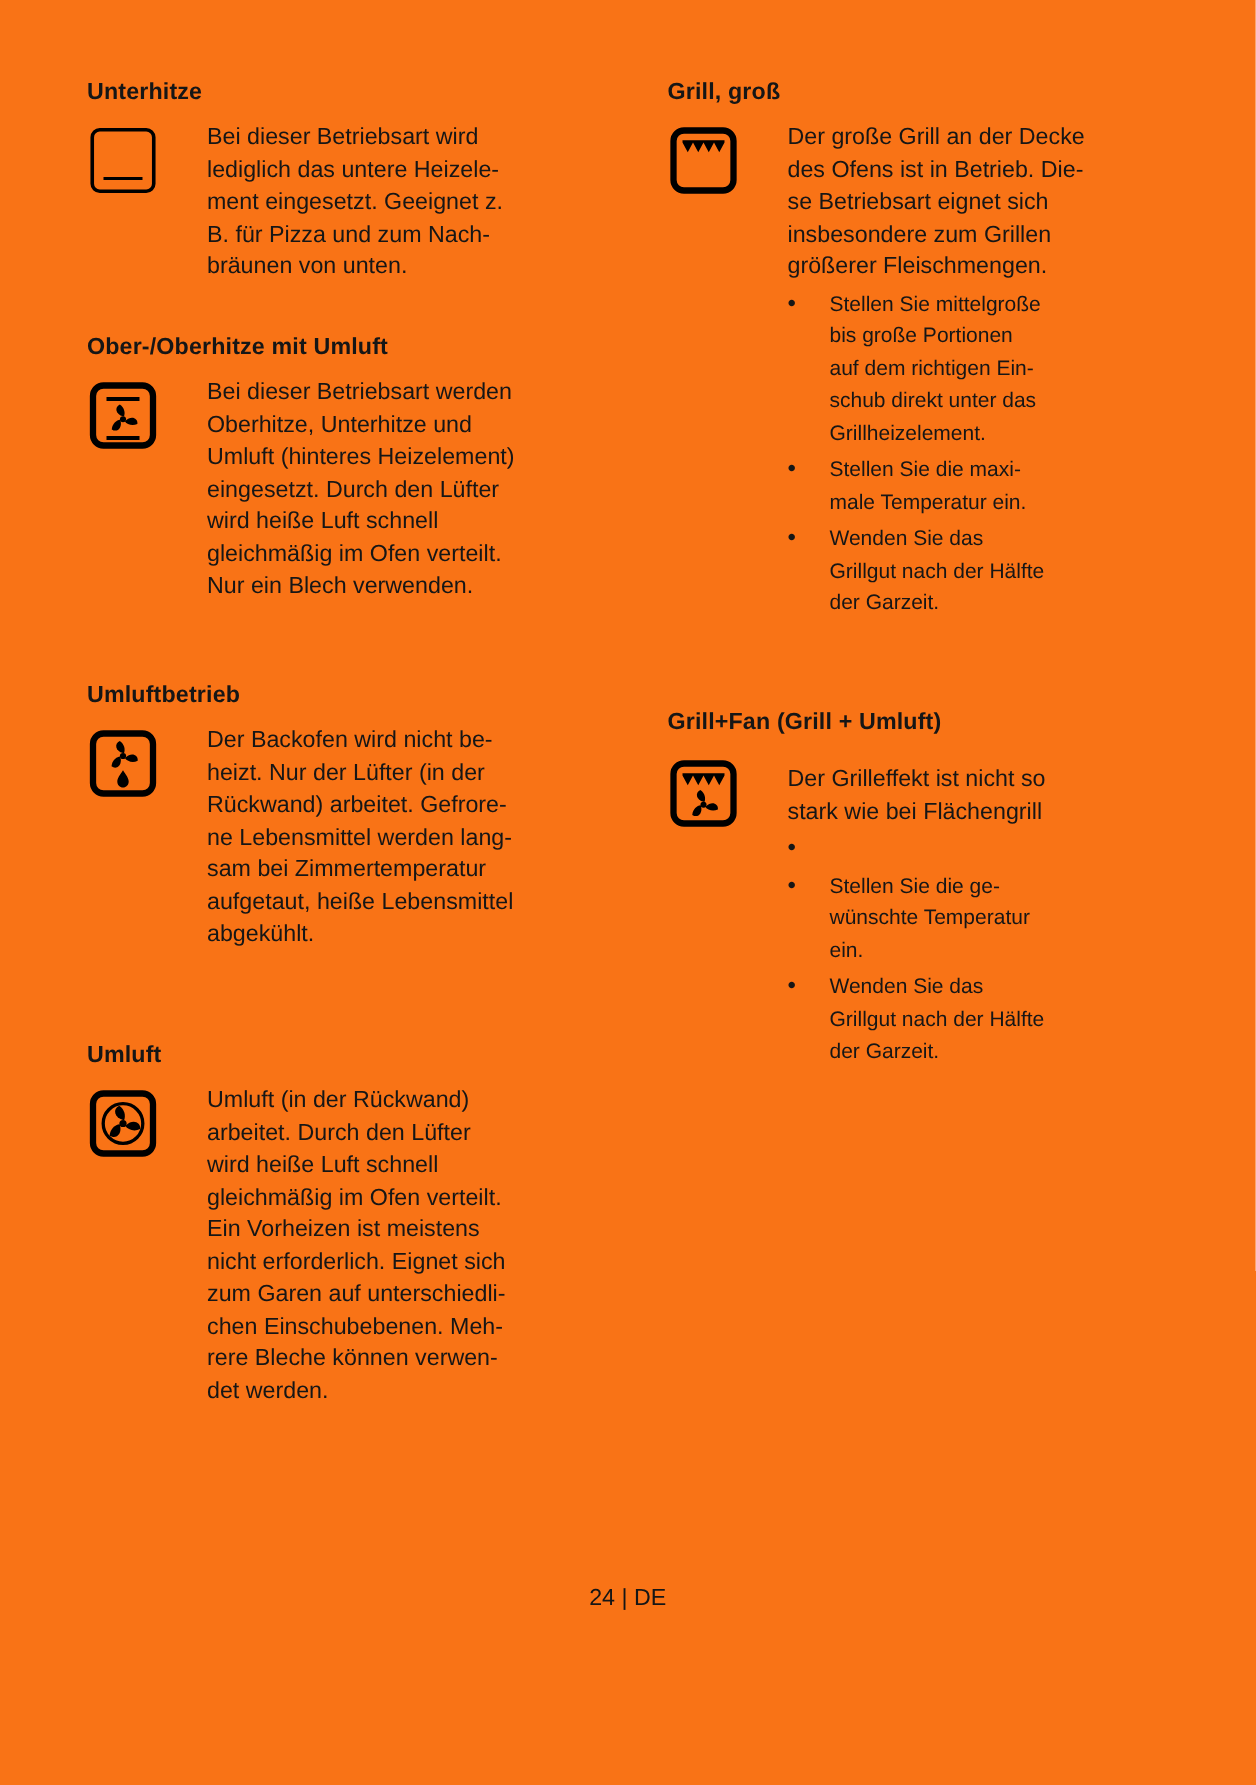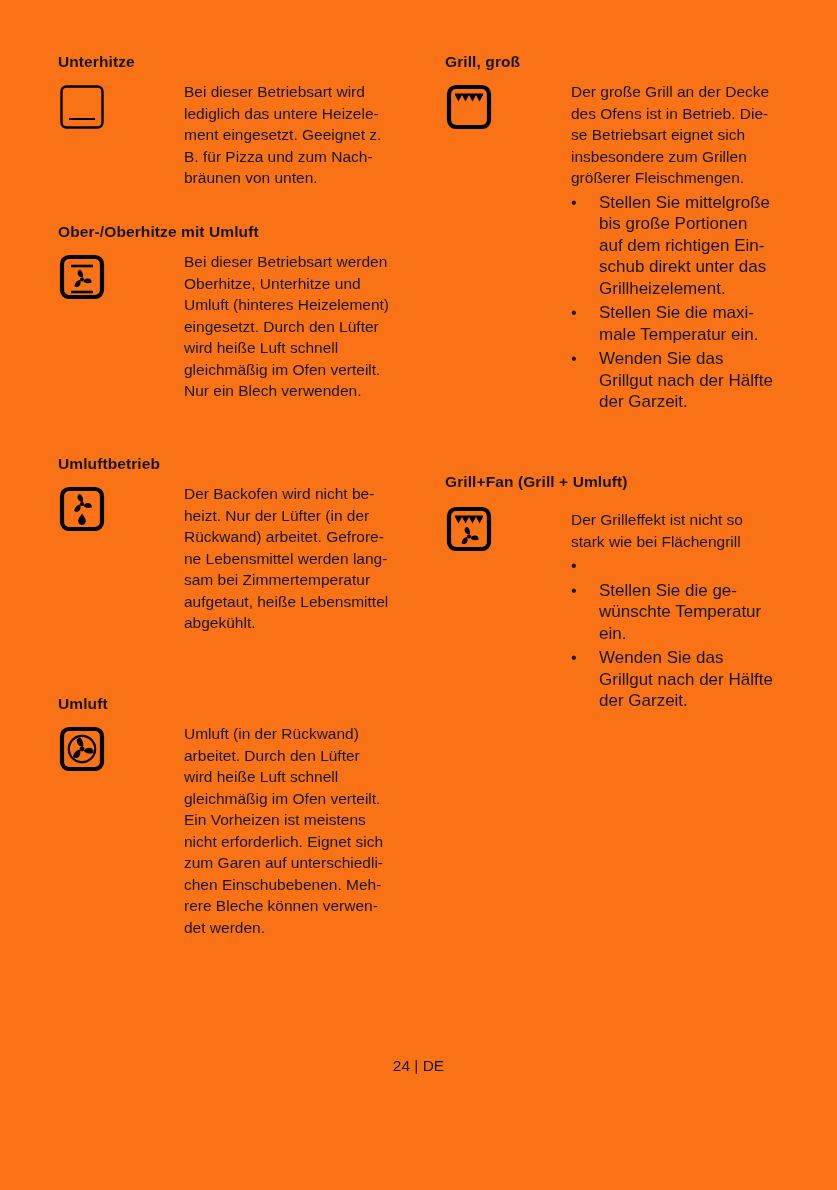--- a/index.html
+++ b/index.html
@@ -20,30 +20,30 @@
     font-size: 15.5px;
     font-weight: bold;
     line-height: 19px;
     margin-bottom: 10px;
     letter-spacing: 0.1px;
   }
   .func-row { display: flex; align-items: flex-start; }
   .func-icon { flex: 0 0 80px; width: 80px; padding-top: 2px; }
   .func-icon svg { width: 48px; height: 48px; display: block; }
   .row-offset { margin-top: 12px; }
-  .func-text { flex: 1; min-width: 0; margin-left: 46px; }
+  .func-text { flex: 1; min-width: 0; }
   .func-body {
     font-size: 15.5px;
     line-height: 21.5px;
     white-space: pre-line;
   }
   .bullets { list-style: none; margin-top: 3px; }
   .bullet {
     display: flex;
-    font-size: 17px;
+    font-size: 14px;
     line-height: 21.5px;
     margin-bottom: 3px;
   }
   .bullet .dot { flex: 0 0 28px; width: 28px; }
   .bullet .dot::before { content: "\2022"; font-size: 16px; }
   .bullet-text { white-space: pre-line; flex: 1; min-width: 0; }
   .footer {
     position: absolute;
     top: 1056px;
     left: 0;

